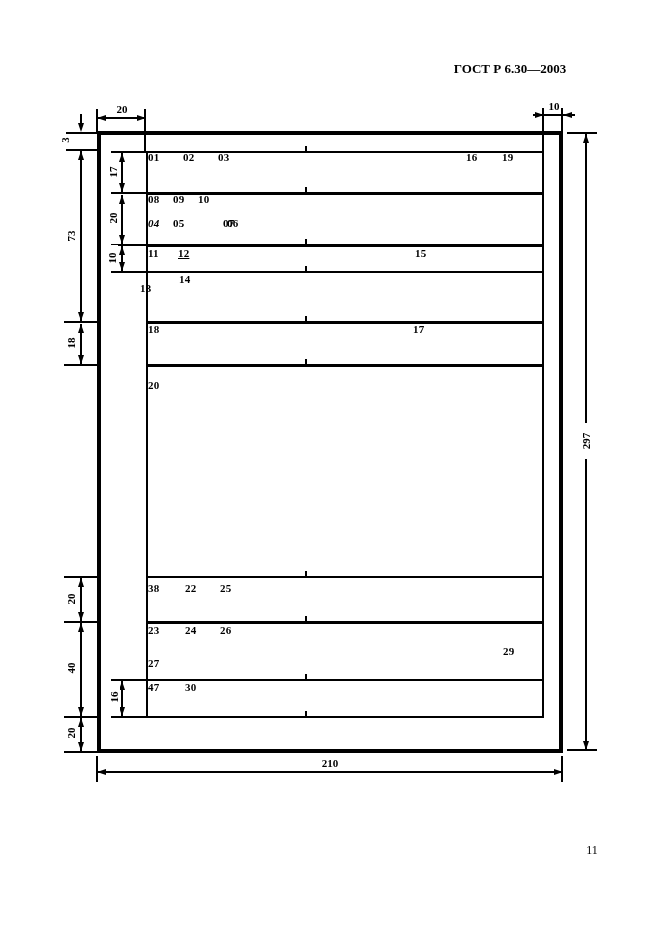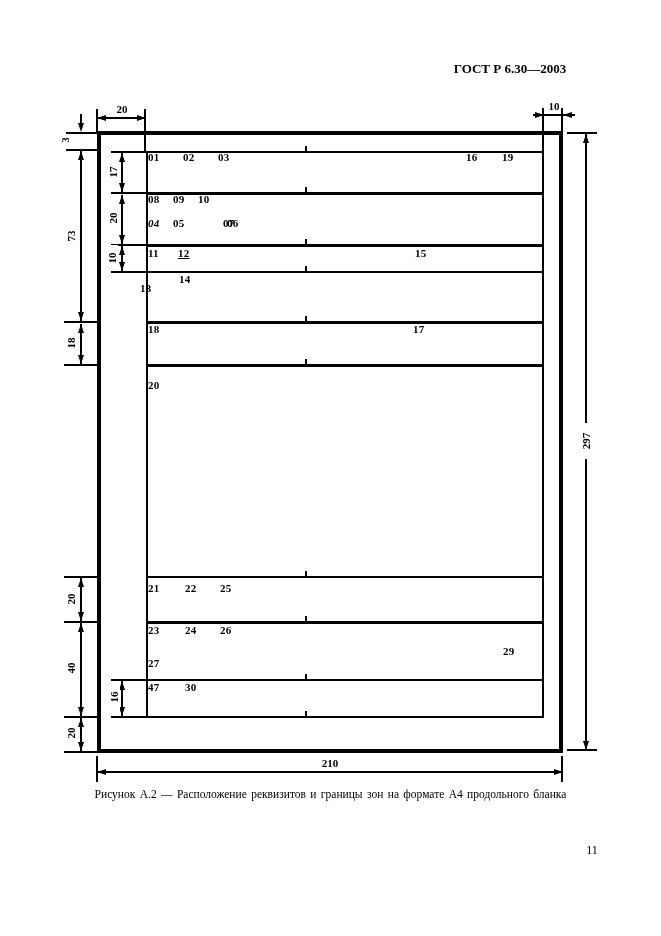--- a/index.html
+++ b/index.html
@@ -91,21 +91,21 @@
   <div class="lbl" style="left:415px;top:248px;">15</div>
 
   <div class="lbl" style="left:140px;top:274px;margin-top:9px;">13</div>
   <div class="lbl" style="left:179px;top:274px;">14</div>
 
   <div class="lbl" style="left:148px;top:324px;">18</div>
   <div class="lbl" style="left:413px;top:324px;">17</div>
 
   <div class="lbl" style="left:148px;top:380px;">20</div>
 
-  <div class="lbl" style="left:148px;top:583px;">21</div>
+  <div class="lbl" style="left:148px;top:583px;">38</div>
   <div class="lbl" style="left:185px;top:583px;">22</div>
   <div class="lbl" style="left:220px;top:583px;text-align:center;">25</div>
 
   <div class="lbl" style="left:148px;top:625px;">23</div>
   <div class="lbl" style="left:185px;top:625px;">24</div>
   <div class="lbl" style="left:220px;top:625px;">26</div>
 
   <div class="lbl" style="left:148px;top:658px;">27</div>
 
   <div class="lbl" style="left:148px;top:682px;">47</div>
@@ -196,17 +196,16 @@
   <div class="ar ar-down" style="left:583px;top:741px;"></div>
   <div class="dimlbl rot" style="left:568px;top:435px;width:36px;background:#fff;">297</div>
 
   <div class="vl" style="left:96px;top:756px;height:26px;"></div>
   <div class="vl" style="left:561px;top:756px;height:26px;"></div>
   <div class="hl" style="left:97px;top:771px;width:466px;"></div>
   <div class="ar ar-left" style="left:97px;top:769px;"></div>
   <div class="ar ar-right" style="left:554px;top:769px;"></div>
   <div class="dimlbl" style="left:308px;top:757px;width:44px;background:#fff;">210</div>
 
-  <div class="caption">Рисунок А.2 — Расположение реквизитов и границы зон на формате А4 продольного бланка</div>
 
   <div class="pagenum">11</div>
 
 </div>
 
 </body></html>

